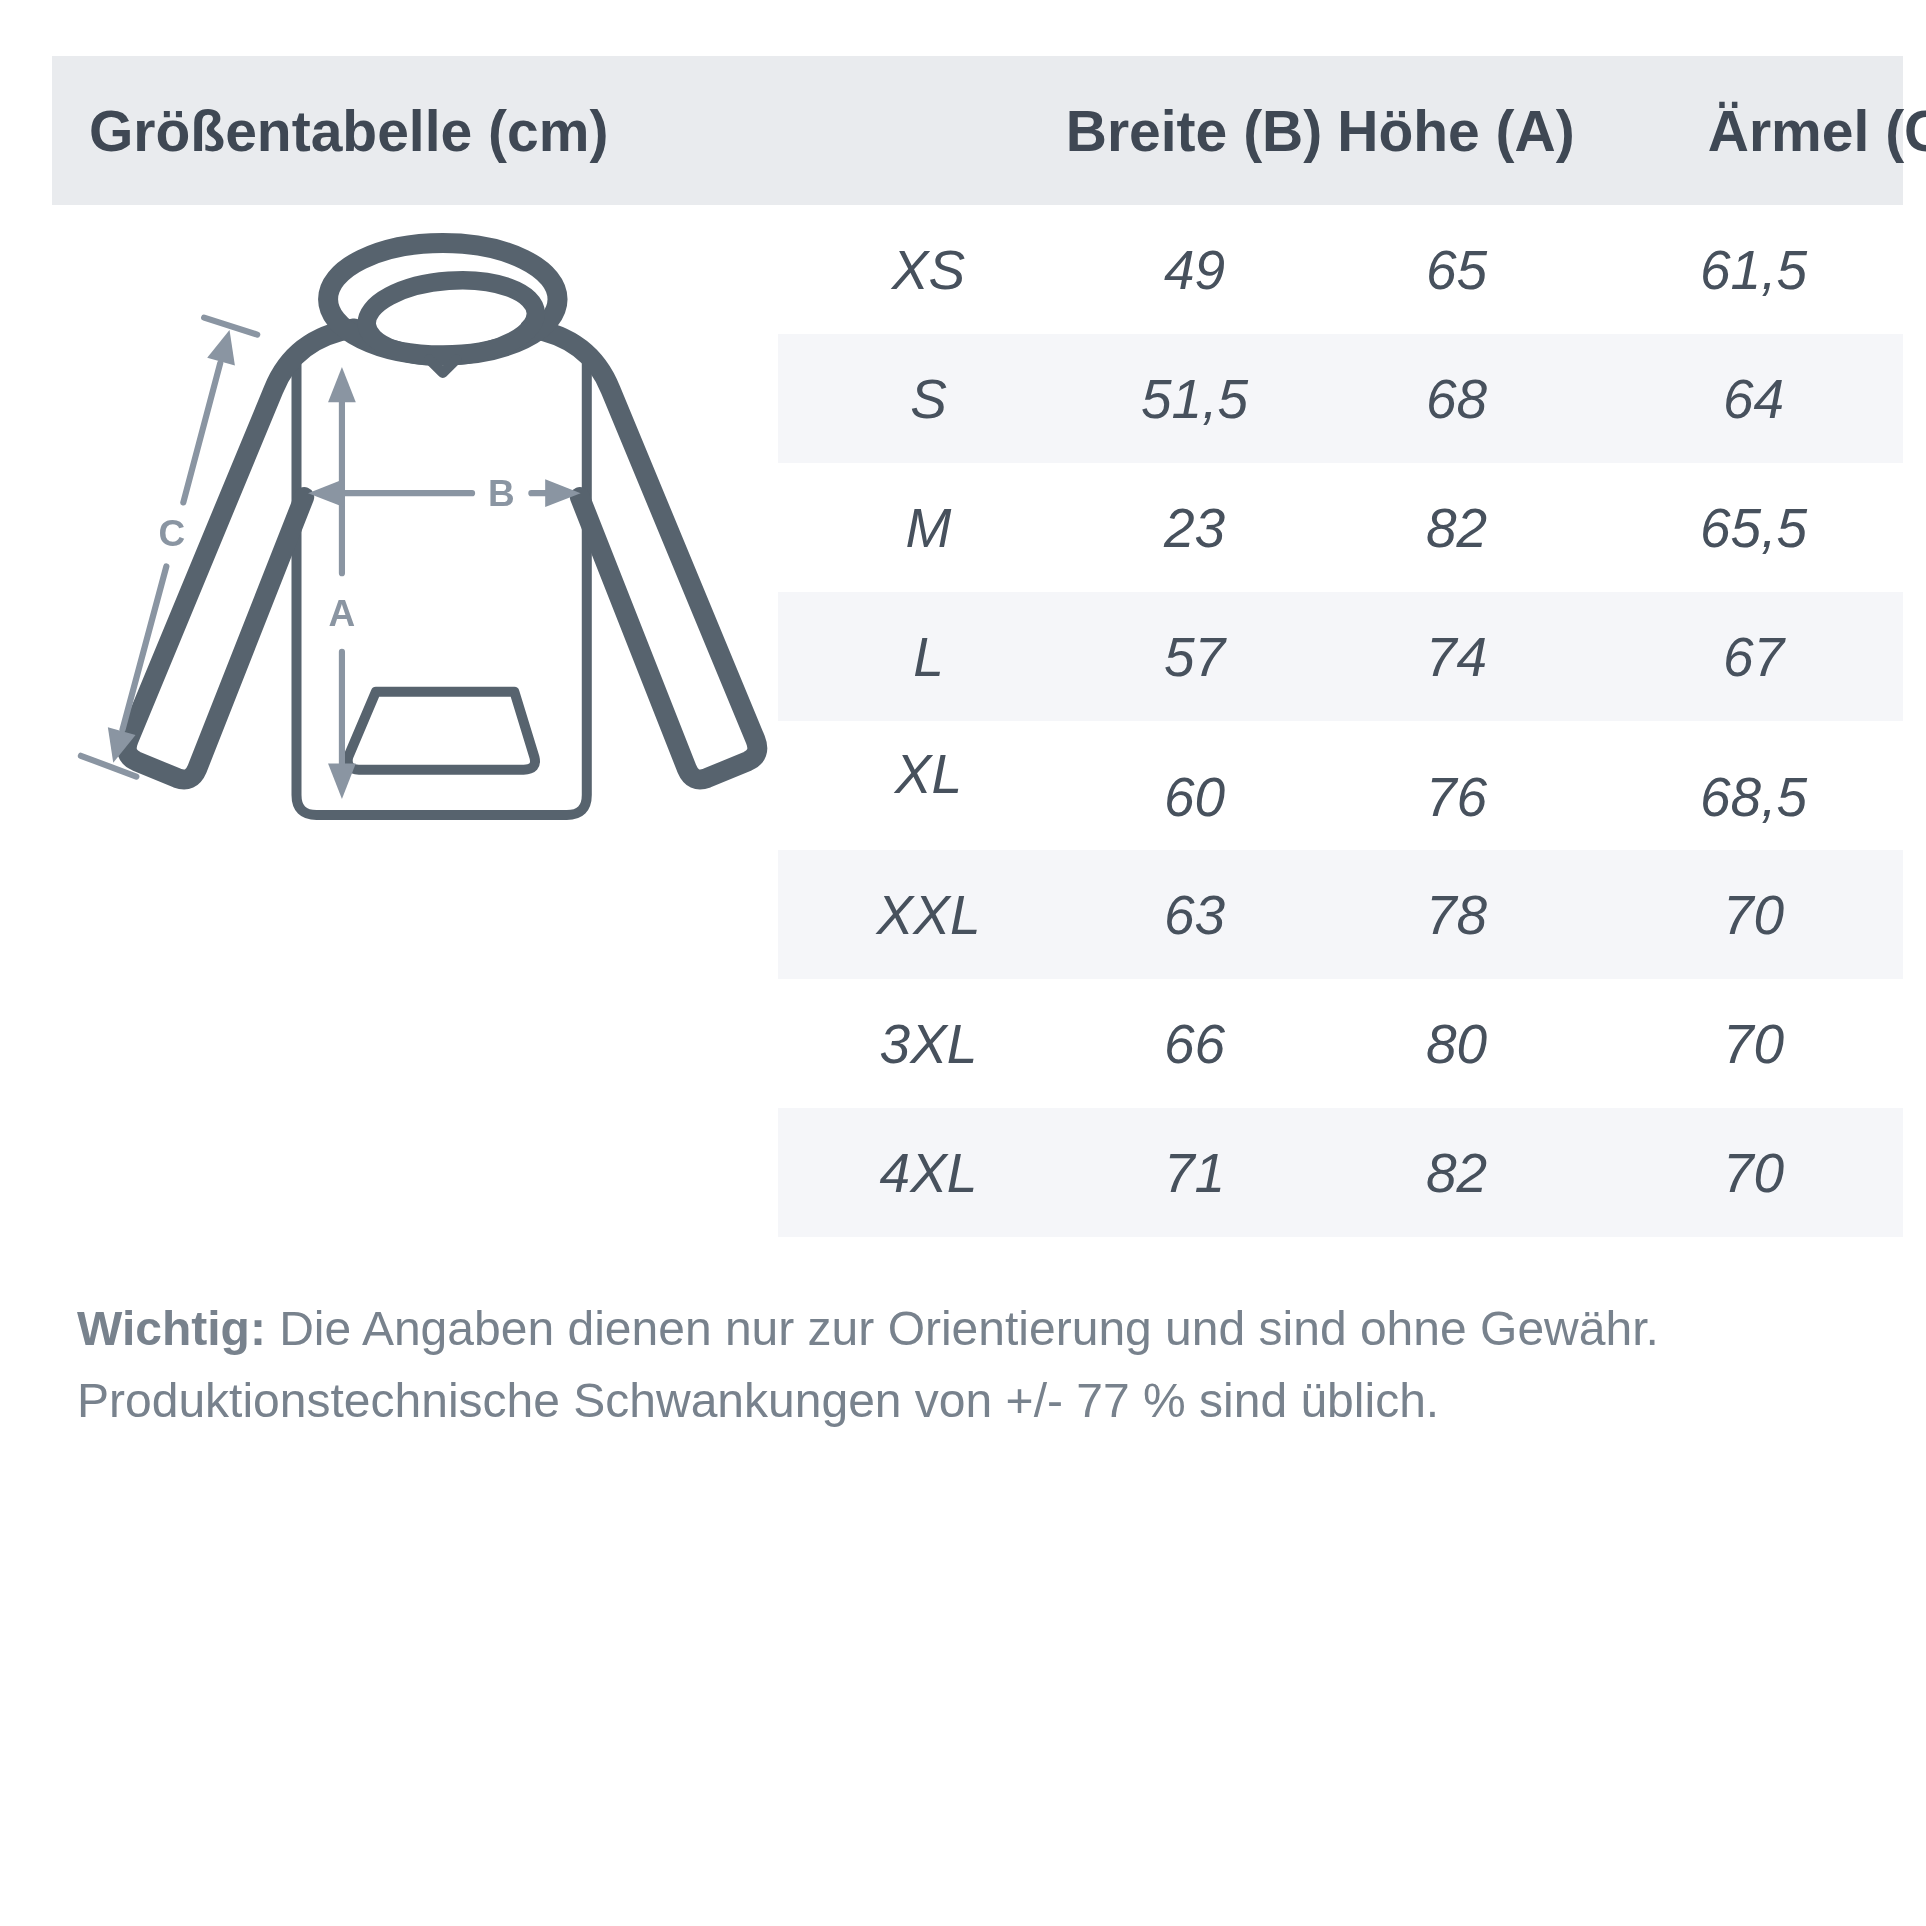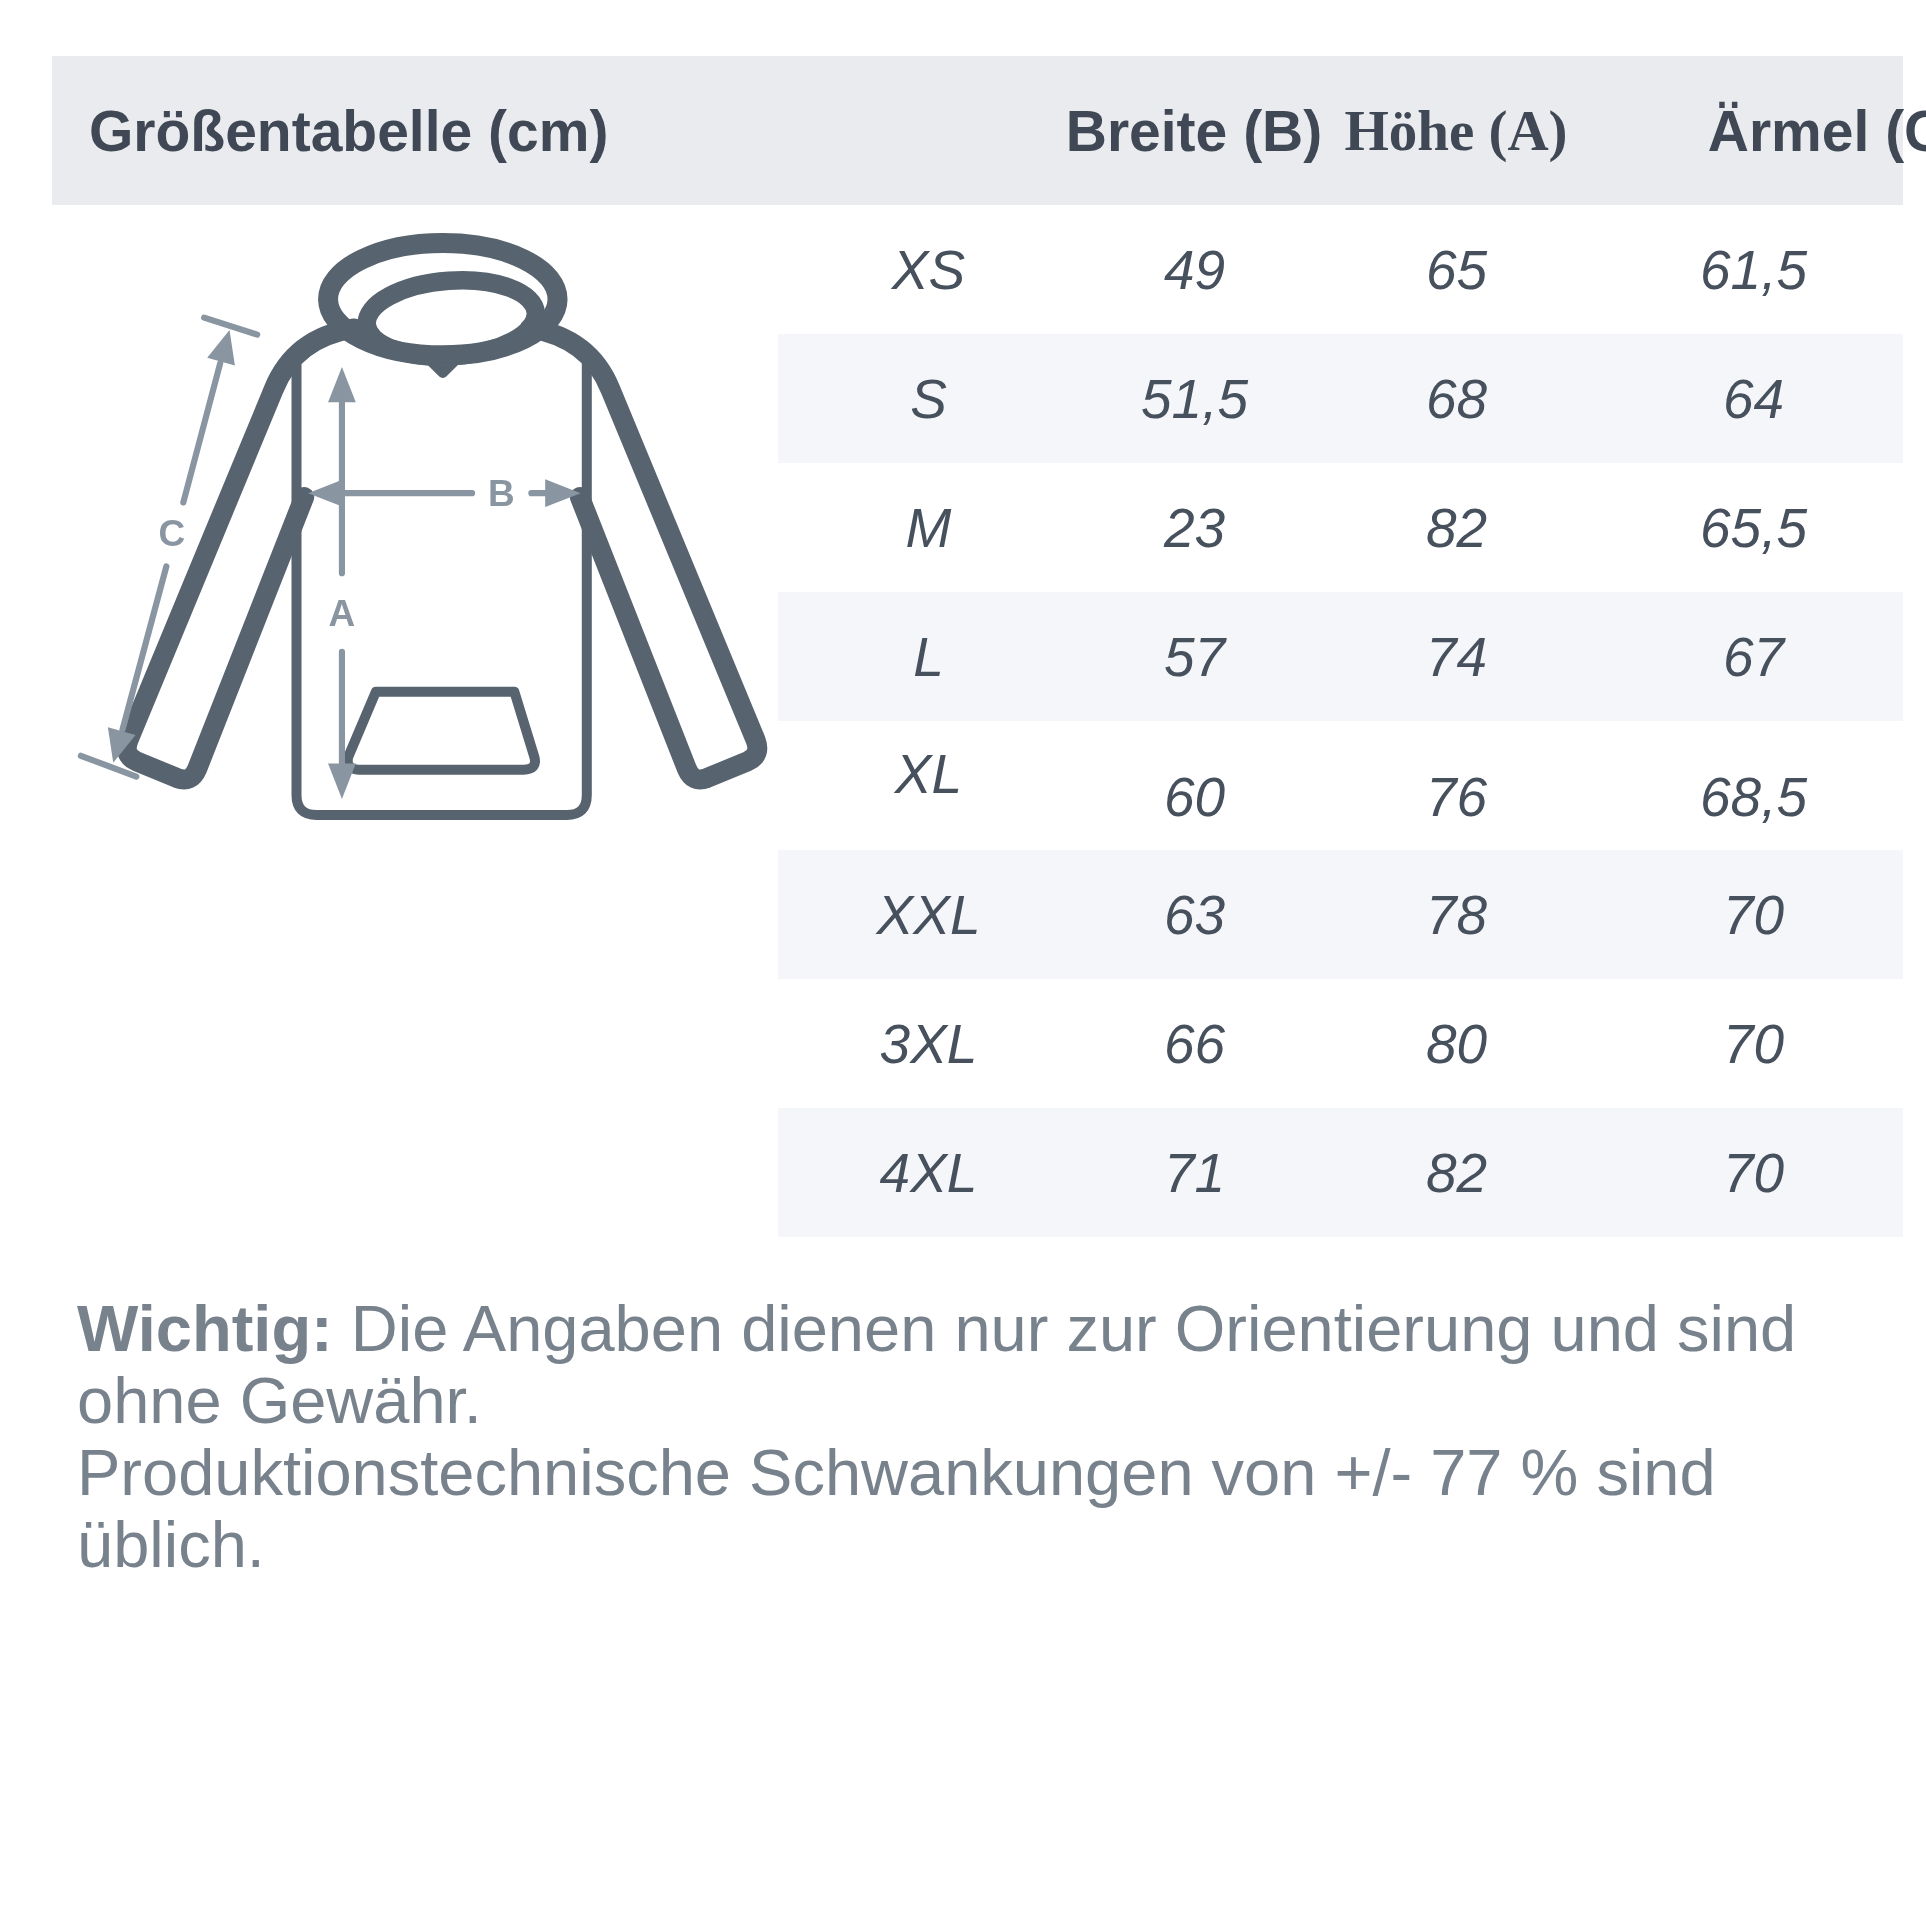--- a/index.html
+++ b/index.html
@@ -13,21 +13,21 @@
   #canvas{position:relative; width:1926px; height:1926px; background:var(--page-bg); overflow:hidden;}
 
   
   .band{position:absolute; left:52px; top:56px; width:1851px; height:149px;
         background:var(--band-bg);}
   .band-title{position:absolute; left:37px; top:0; height:149px; display:flex; align-items:center;
         font-size:57px; font-weight:bold; color:var(--title-ink); white-space:nowrap;}
   .band-col{position:absolute; top:0; height:149px; display:flex; align-items:center;
         transform:translateX(-50%); font-size:57px; font-weight:bold; color:var(--title-ink);
         white-space:nowrap;}
-  .col-b{left:1142px;} .col-h{left:1404px;font-family:Liberation Serif, serif;} .col-c{left:1784px;}
+  .col-b{left:1142px;} .col-h{left:1404px;} .col-c{left:1784px;}
 
   
   .table{position:absolute; left:778px; top:205px; width:1125px;}
   .t-row{display:grid; grid-template-columns:301px 231px 293px 301px; height:129px;
          align-items:center; justify-items:center;font-style:italic;}
   .t-row.stripe{background:var(--stripe);}
   .t-row span{font-size:55px; color:var(--cell-ink); white-space:nowrap;}
   .t-row.shift .c-size{transform:translateY(-12.3px);}
   .t-row.shift .c-val{transform:translateY(10.8px);}
 
@@ -36,21 +36,21 @@
   .hd{stroke:var(--hoodie); fill:none; stroke-linecap:round; stroke-linejoin:round;}
   .thin{stroke-width:13px;}
   .thick{stroke-width:26px;}
   .arr{stroke:var(--arrow); fill:none; stroke-width:8px; stroke-linecap:round;}
   .arrhead{fill:var(--arrow); stroke:none;}
   .arrlabel{fill:var(--arrow); font-family:"Liberation Sans", sans-serif;
             font-size:48px; font-weight:600; text-anchor:middle;}
 
   
   .note{position:absolute; left:77px; top:1293px; width:1818px;
-        font-size:65px; line-height:72px; color:var(--note-ink);}
+        font-size:48px; line-height:72px; color:var(--note-ink);}
   .note b{font-weight:bold; color:var(--note-ink);}
 </style>
 </head>
 <body>
 
 <div id="canvas">
 
   <div class="band">
     <div class="band-title">Größentabelle (cm)</div>
     <div class="band-col col-b">Breite (B)</div>

